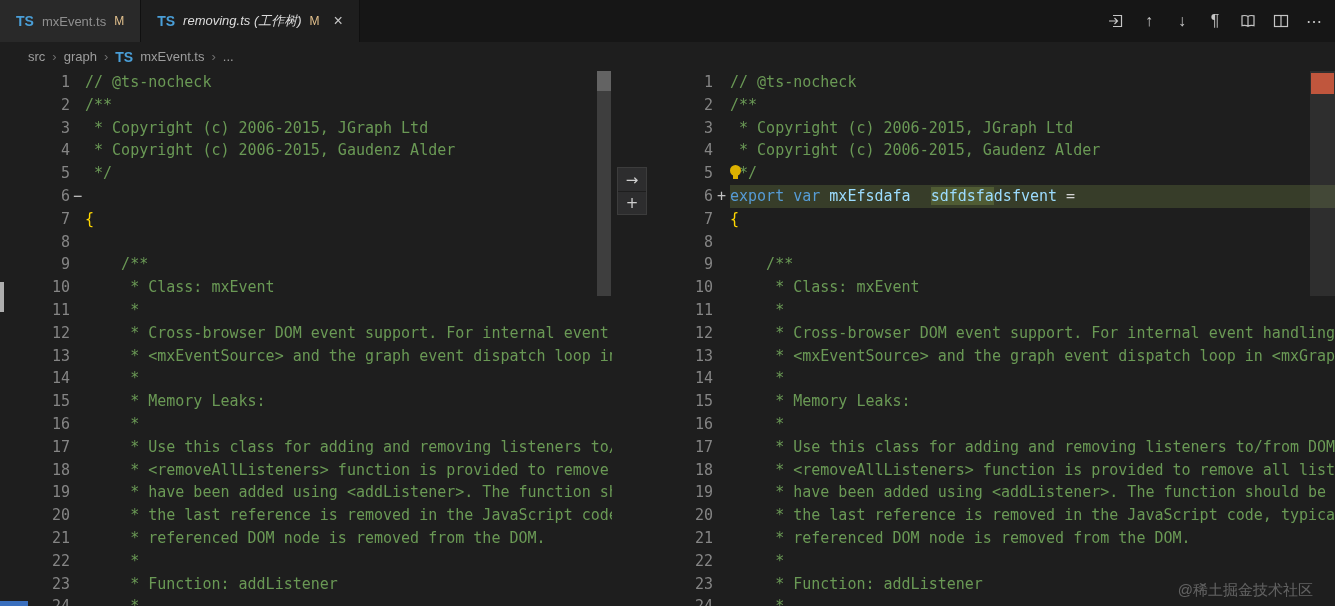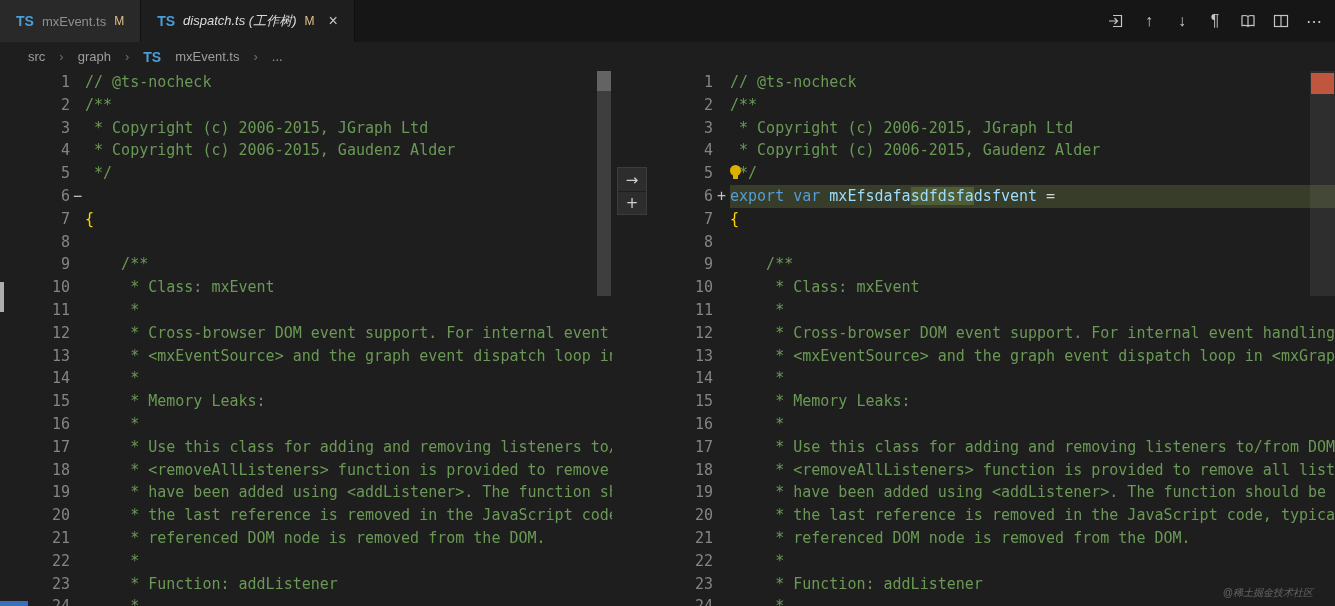--- a/index.html
+++ b/index.html
@@ -19,21 +19,21 @@
   .tab-close { margin-left:6px; color:#c5c5c5; font-size:16px; line-height:1; }
 
   .actions { position:absolute; right:12px; top:0; height:42px; display:flex; align-items:center;
              gap:15px; color:#c5c5c5; }
   .action { width:18px; height:18px; display:flex; align-items:center; justify-content:center;
             font-size:16px; cursor:pointer; }
   .action svg { width:16px; height:16px; }
 
   
   .breadcrumbs { position:absolute; top:42px; left:28px; height:29px; display:flex; align-items:center;
-                 gap:14px; font-size:13px; color:#9d9d9d; }
+                 gap:7px; font-size:13px; color:#9d9d9d; }
   .crumb { cursor:pointer; }
   .crumb-sep { color:#6f6f6f; }
 
   
   .editor { position:absolute; top:71px; left:0; right:0; bottom:0; background:#1e1e1e; }
   .pane { position:absolute; top:0; bottom:0; overflow:hidden; }
   .pane-left  { left:0; width:612px; }
   .pane-right { left:650px; right:0; }
 
   .code-row { display:flex; white-space:pre; height:22.8px; line-height:22.8px;
@@ -44,21 +44,21 @@
   .sign { flex:none; text-align:center; color:#c0c0c0; }
   .pane-left  .sign { width:15px; }
   .pane-right .sign { width:17px; }
   .code { flex:1 1 auto; color:#d4d4d4; }
 
   .tok-comment { color:#6a9955; }
   .tok-keyword { color:#569cd6; }
   .tok-varname { color:#9cdcfe; }
   .tok-plain   { color:#d4d4d4; }
   .tok-bracket { color:#ffd700; }
-  .tok-hl-added { background:#505c34; }
+  .tok-hl-added { background:#505c34;margin-left:20px; }
   .line-removed .code { background:#551a1a; }
   .line-added   .code { background:#373d29; }
 
   
   .diff-actions { position:absolute; left:617px; top:96px; width:30px; border:1px solid #3c3c3c; }
   .diff-action-btn { width:100%; height:23px; background:#2d2d2e; color:#cfcfcf; border:none;
                      display:flex; align-items:center; justify-content:center; font-size:15px;
                      cursor:pointer; font-family:"DejaVu Sans", sans-serif; }
   .diff-action-btn + .diff-action-btn { border-top:1px solid #1e1e1e; }
 
@@ -75,37 +75,37 @@
   .scrollbar-left .thumb-head { position:absolute; top:0; left:0; width:100%; height:20px;
                                 background:rgba(170,170,170,0.35); }
   .scrollbar-right { position:absolute; top:0; right:0; width:25px; bottom:0; }
   .scrollbar-right .thumb { position:absolute; top:0; left:0; width:100%; height:225px;
                             background:rgba(140,140,140,0.15); }
   .overview-marker { position:absolute; top:2px; right:1px; width:23px; height:21px; background:#c0563d; }
   .left-edge-marker { position:absolute; left:0; top:211px; width:4px; height:30px;
                       background:rgba(200,200,200,0.85); }
   .status-corner { position:absolute; left:0; bottom:0; width:28px; height:5px; background:#3a6fbe; }
 
-  .watermark { position:absolute; right:22px; bottom:6px; font-size:10px;
-               color:rgba(255,255,255,0.30);font-style:italic; }
+  .watermark { position:absolute; right:22px; bottom:6px; font-size:15px;
+               color:rgba(255,255,255,0.30); }
 </style>
 </head>
 <body>
 
 <div class="app">
 
   <div class="tabbar">
     <div class="tab inactive">
       <span class="ts-icon">TS</span>
       <span class="tab-label">mxEvent.ts</span>
       <span class="tab-badge">M</span>
     </div>
     <div class="tab active">
       <span class="ts-icon">TS</span>
-      <span class="tab-label italic">dispatch.ts (工作树)</span>
+      <span class="tab-label italic">removing.ts (工作树)</span>
       <span class="tab-badge">M</span>
       <span class="tab-close">×</span>
     </div>
     <div class="actions">
       <span class="action">
         <svg viewBox="0 0 16 16">
             <path fill="none" stroke="#c5c5c5" stroke-width="1.2" d="M5 2.5h8.5v11H5"></path>
             <path fill="none" stroke="#c5c5c5" stroke-width="1.2" d="M1 8h8M6.5 5l3 3-3 3"></path>
           </svg>
       </span>

